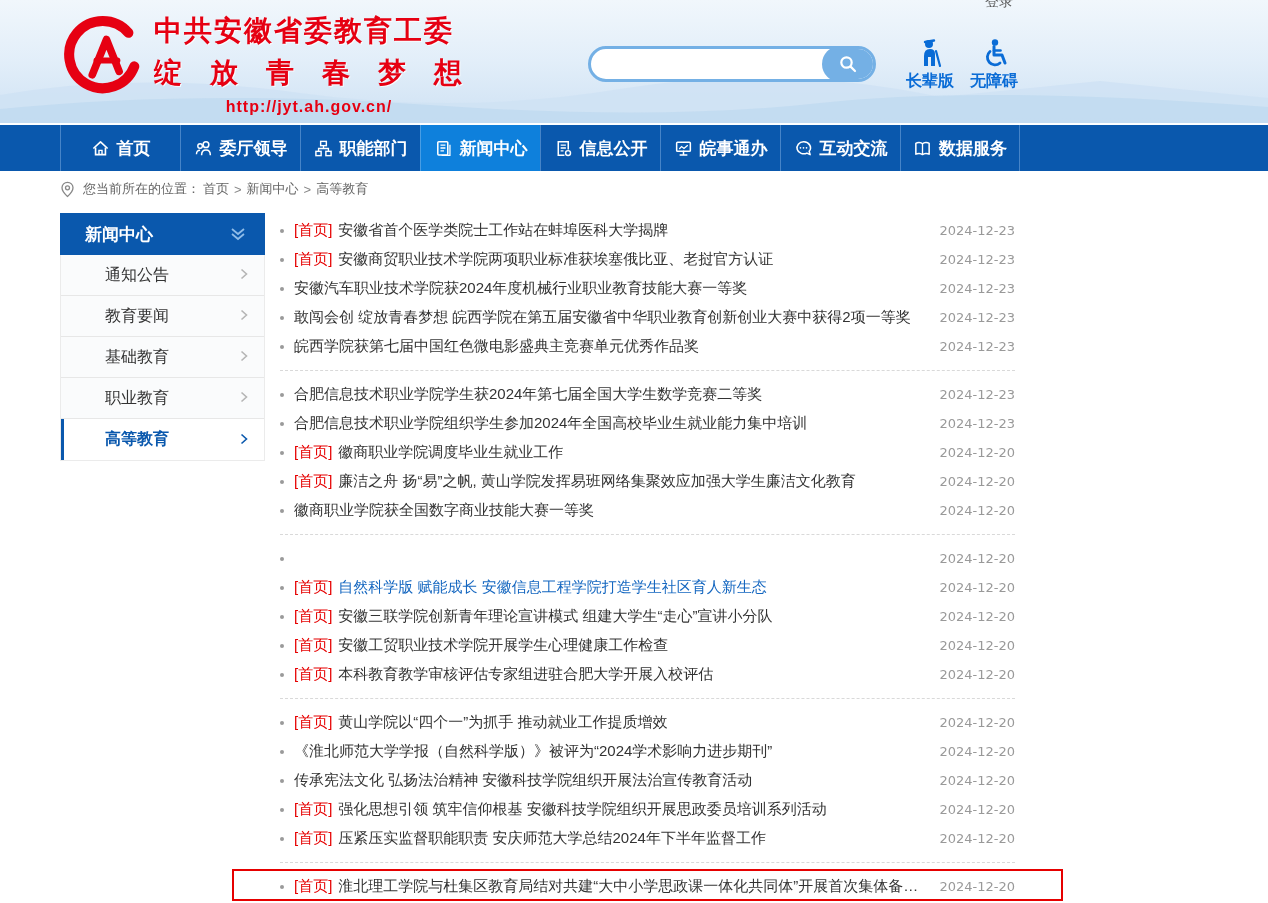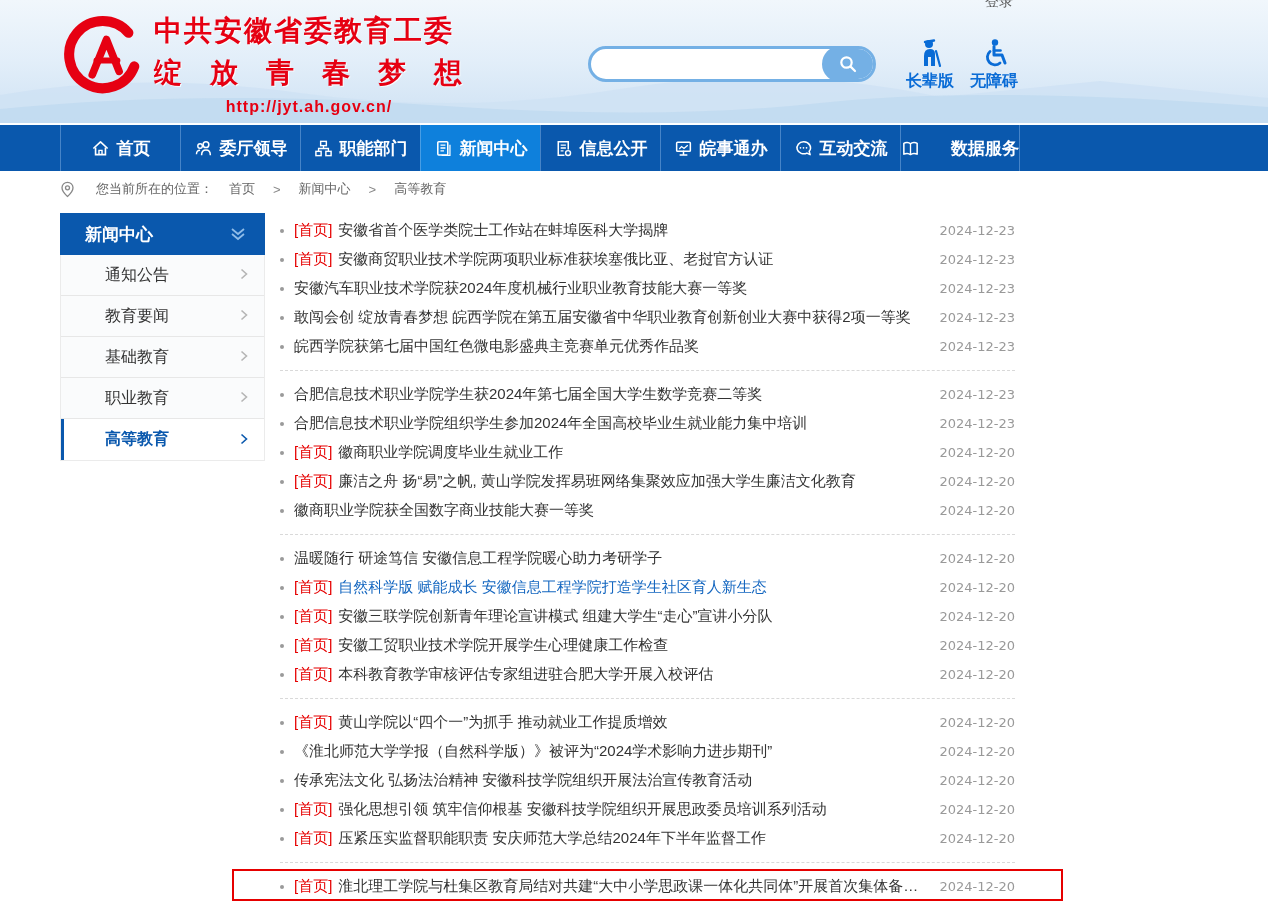--- a/index.html
+++ b/index.html
@@ -43,27 +43,27 @@
   .access-item .a-icon { display:block; height:30px; }
   .access-item .a-label { display:block; margin-top:3px; font-size:16px; font-weight:bold; color:#0a6cd6; }
   .elder { left:898px; } .barrier { left:962px; }
 
   
   .main-nav { position:absolute; left:0; top:125px; width:1268px; height:46px; background:#0a58ad; }
   .nav-menu { position:absolute; left:60px; top:0; height:46px; display:flex; }
   .nav-item { width:120px; height:46px; display:flex; align-items:center; justify-content:center;
     gap:7px; color:#fff; font-size:17px; font-weight:bold; cursor:pointer;
     border-left:1px solid rgba(160,200,240,.40); }
-  .nav-item:last-child { border-right:1px solid rgba(160,200,240,.40);justify-content:space-between; }
+  .nav-item:last-child { border-right:1px solid rgba(160,200,240,.40); }
   .nav-item.active { background:#0e80dc; }
   .nav-icon { display:flex; }
 
   
   .breadcrumb { position:absolute; left:60px; top:176px; height:26px; display:flex;
-    align-items:center; font-size:13px; color:#666; gap:16px; }
+    align-items:center; font-size:13px; color:#666; gap:3px; }
   .crumb { cursor:pointer; }
   .crumb-sep { color:#888; margin:0 2px; }
 
   
   .sidebar { position:absolute; left:60px; top:213px; width:205px; }
   .sidebar-header { height:42px; background:#0a58ad; color:#fff; font-size:17px; font-weight:bold;
     display:flex; align-items:center; padding:0 18px 0 25px; justify-content:space-between; }
   .sidebar-items { border:1px solid #ebebeb; border-top:none; }
   .side-item { height:41px; background:#fafbfc; border-bottom:1px solid #e7e7e7;
     display:flex; align-items:center; justify-content:space-between;
@@ -343,21 +343,20 @@
       </div>
       <div class="news-row">
         <span class="bullet"></span>
         <span class="title">徽商职业学院获全国数字商业技能大赛一等奖</span>
         <span class="date">2024-12-20</span>
       </div>
     </div>
     <div class="news-group">
       <div class="news-row">
         <span class="bullet"></span>
-        <span class="title">温暖随行 研途笃信 安徽信息工程学院暖心助力考研学子</span>
         <span class="date">2024-12-20</span>
       </div>
       <div class="news-row blue">
         <span class="bullet"></span>
         <span class="tag">[首页]</span>
         <span class="title">自然科学版 赋能成长 安徽信息工程学院打造学生社区育人新生态</span>
         <span class="date">2024-12-20</span>
       </div>
       <div class="news-row">
         <span class="bullet"></span>

